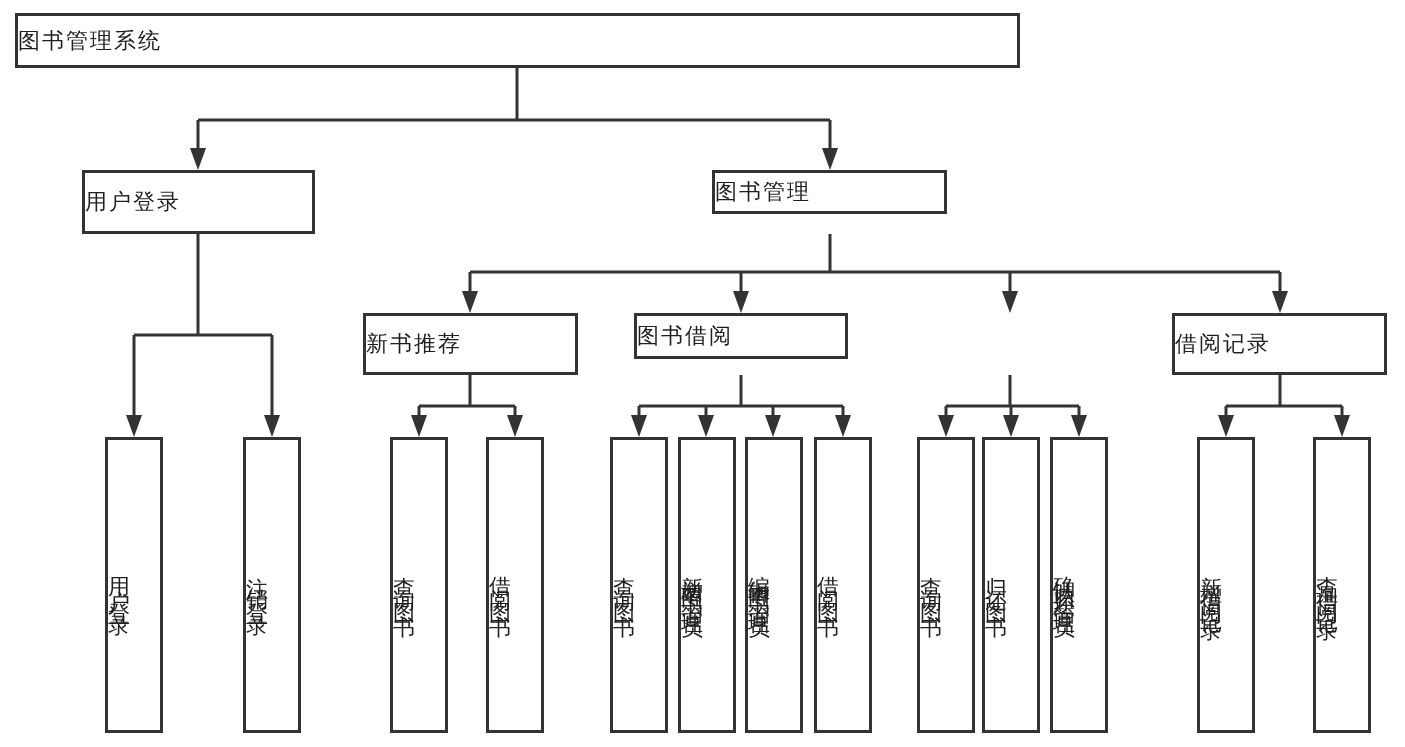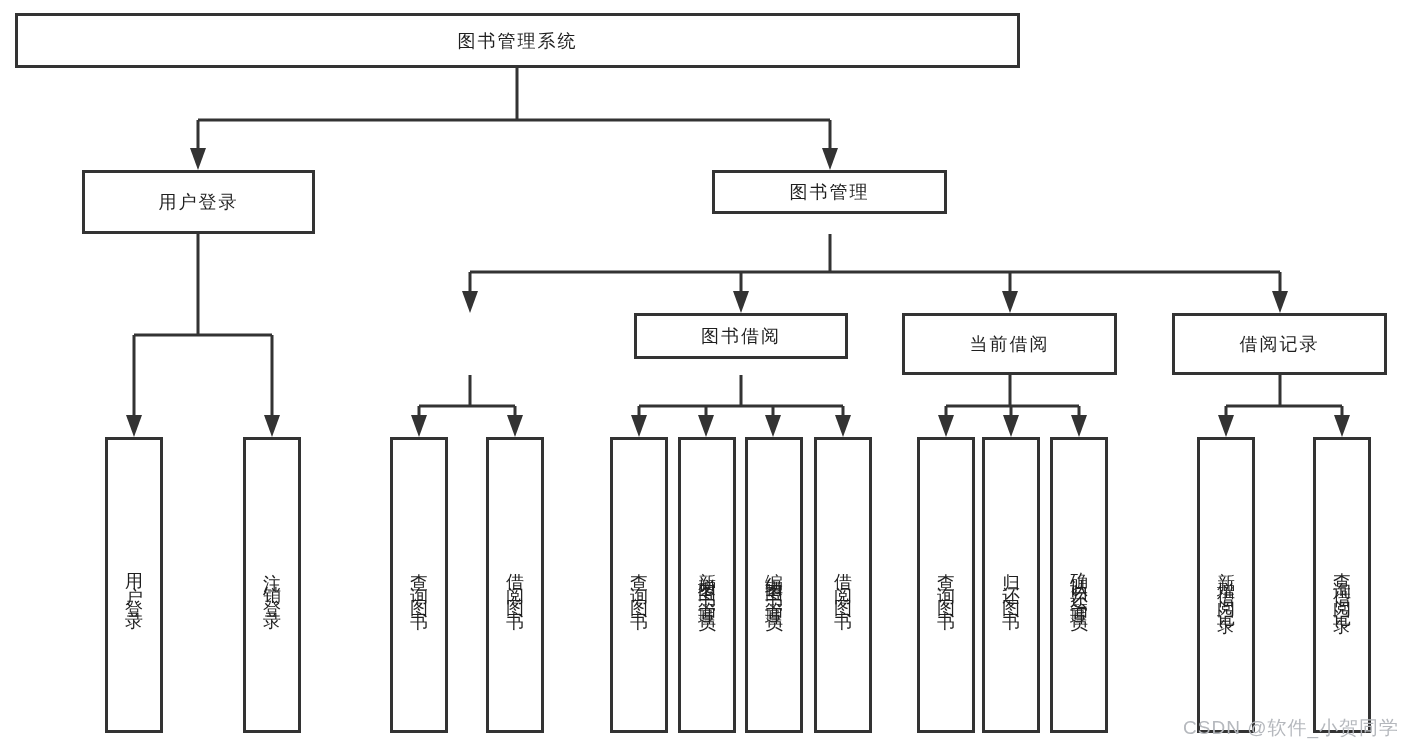--- a/index.html
+++ b/index.html
@@ -17,23 +17,22 @@
     width: 1405px; height: 747px;
     pointer-events: none;
   }
   .box {
     position: absolute;
     box-sizing: border-box;
     border: 3px solid #333333;
     background: #ffffff;
     display: flex;
     align-items: center;
-    justify-content: center;
     color: #1f1f1f;
-    font-size: 18px;
+    font-size: 22px;
     line-height: 1;
   }
   .box.hbox span { letter-spacing: 2px; white-space: nowrap; }
   .box.vbox span {
     writing-mode: vertical-rl;
     text-orientation: mixed;
     letter-spacing: 13px;
     white-space: nowrap;
   }
   .box.vbox.ls-md span { letter-spacing: 9px; }
@@ -101,25 +100,25 @@
     <span>图书管理系统</span>
   </div>
 
   <div class="box hbox" style="left:82px;top:170px;width:233px;height:64px">
     <span>用户登录</span>
   </div>
   <div class="box hbox" style="left:712px;top:170px;width:235px;height:44px">
     <span>图书管理</span>
   </div>
 
+  <div class="box hbox" style="left:363px;top:313px;width:215px;height:62px">
+    <span>新书推荐</span>
+  </div>
   <div class="box hbox" style="left:634px;top:313px;width:214px;height:46px">
     <span>图书借阅</span>
-  </div>
-  <div class="box hbox" style="left:902px;top:313px;width:215px;height:62px">
-    <span>当前借阅</span>
   </div>
   <div class="box hbox" style="left:1172px;top:313px;width:215px;height:62px">
     <span>借阅记录</span>
   </div>
 
   <div class="box vbox" style="left:105px;top:437px;width:58px;height:296px">
     <span>用户登录</span>
   </div>
   <div class="box vbox" style="left:243px;top:437px;width:58px;height:296px">
     <span>注销登录</span>
@@ -155,15 +154,14 @@
     <span>确认归还（管理员）</span>
   </div>
 
   <div class="box vbox ls-md" style="left:1197px;top:437px;width:58px;height:296px">
     <span>新增借阅记录</span>
   </div>
   <div class="box vbox ls-md" style="left:1313px;top:437px;width:58px;height:296px">
     <span>查询借阅记录</span>
   </div>
 
-  <div class="watermark">CSDN @软件_小贺同学</div>
 
 </div>
 
 </body></html>

